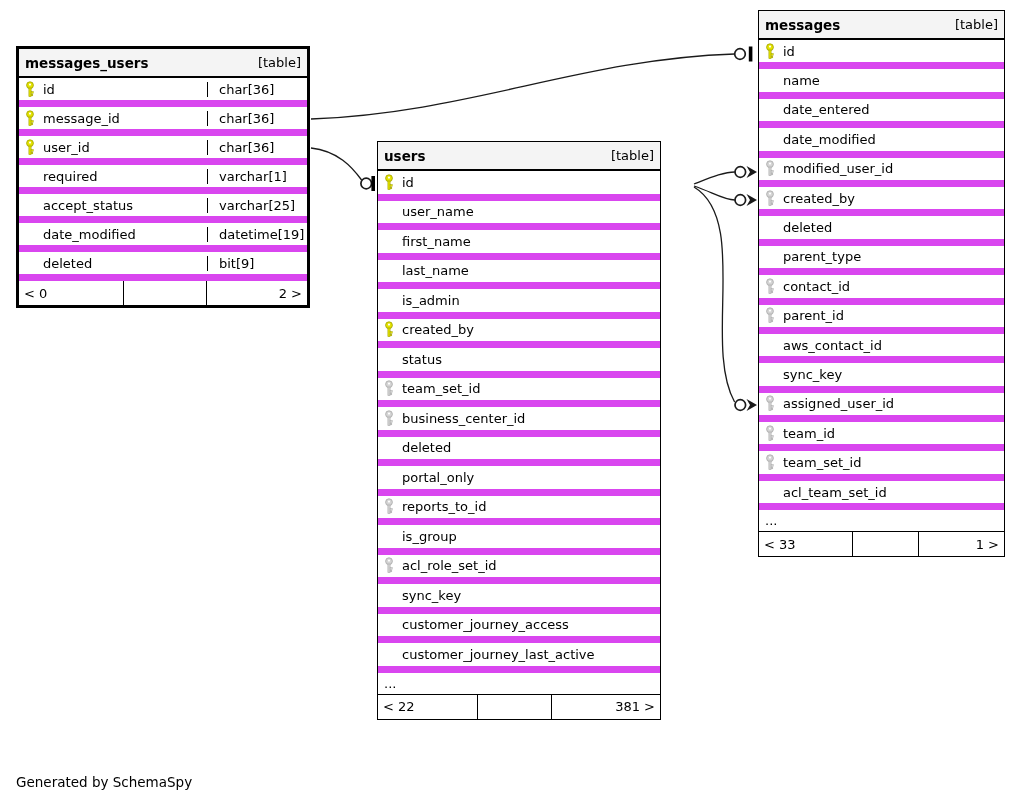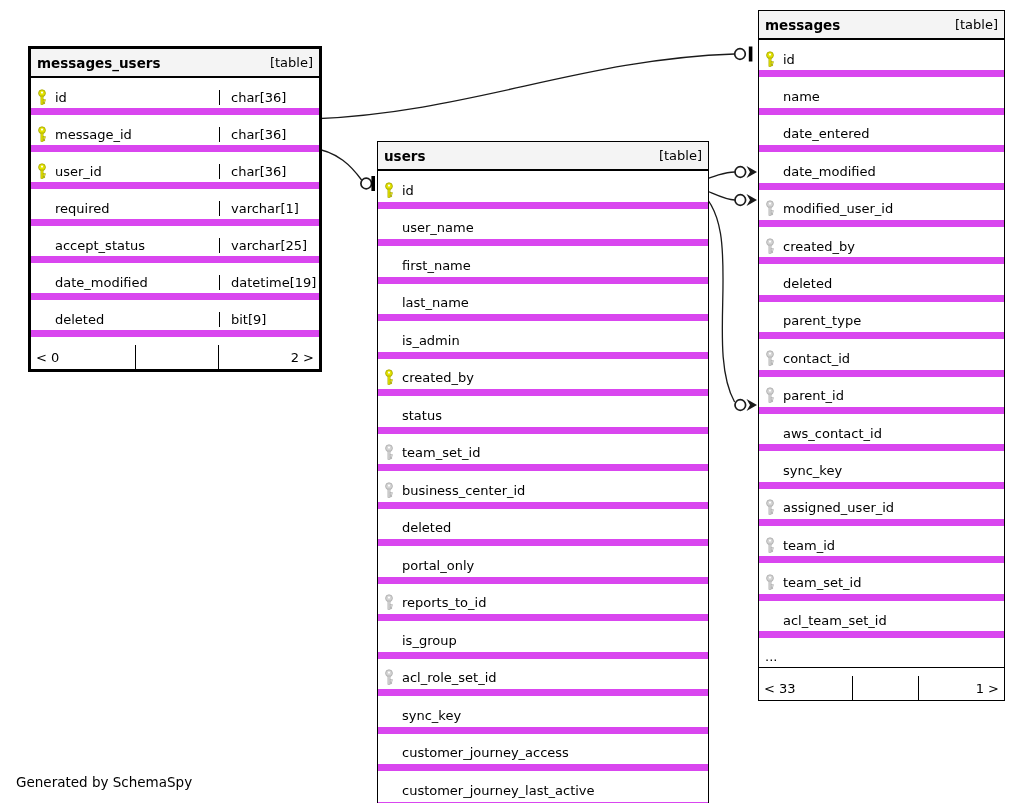--- a/index.html
+++ b/index.html
@@ -5,25 +5,25 @@
   html,body{margin:0;padding:0;background:#ffffff;}
   .canvas{
     position:relative; width:1021px; height:803px; background:#ffffff;
     font-family:"DejaVu Sans","Liberation Sans",sans-serif; color:#000;
     overflow:hidden;
   }
   .rel-overlay{position:absolute; left:0; top:0; z-index:0; pointer-events:none;}
   .db-table{
     position:absolute; z-index:1; background:#ffffff;
     border:1px solid #000; box-sizing:border-box;
-    display:flex; flex-direction:column; font-size:13px;gap:8px;
+    display:flex; flex-direction:column; font-size:13px;
   }
   .db-table.focus{border-width:3px;}
-  #t-messages-users{left:16px; top:46px; width:294px;margin-left:12px;}
-  #t-users{left:377px; top:141px; width:332px;}
+  #t-messages-users{left:16px; top:46px; width:294px;}
+  #t-users{left:377px; top:141px; width:284px;}
   #t-messages{left:758px; top:10px; width:247px;}
 
   .tbl-header{
     height:29px; box-sizing:border-box; border-bottom:2px solid #000;
     display:flex; align-items:center; justify-content:space-between;
     padding:0 6px;
   }
   .tbl-title{font-weight:bold; font-size:13.5px;}
   .tbl-tag{font-size:13px;text-align:center;}
 

